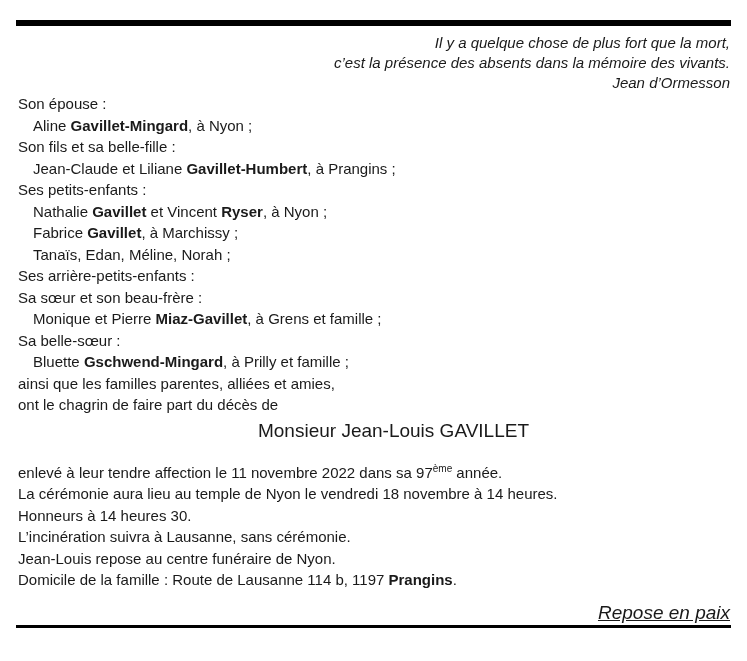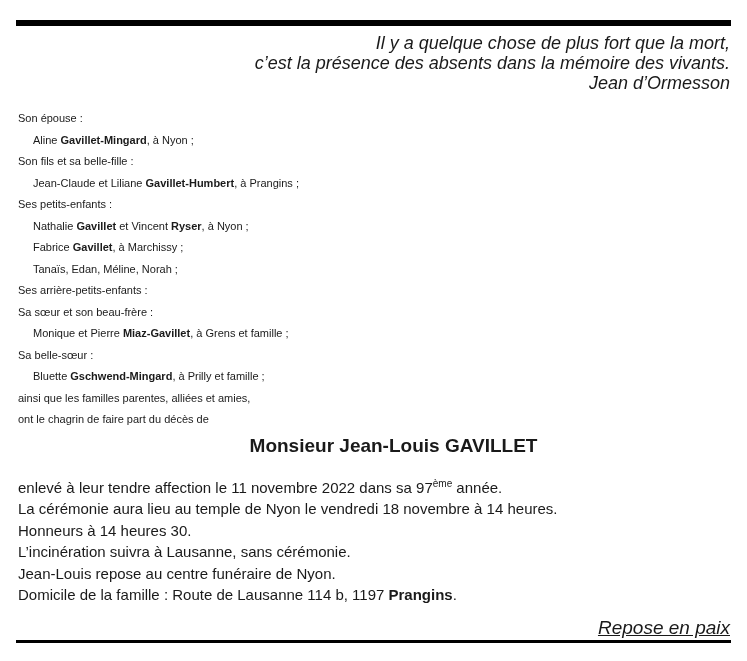--- a/index.html
+++ b/index.html
@@ -28,37 +28,36 @@
   }
   .rule-bottom {
     height: 3px;
     margin-top: 2px;
   }
   .quote {
     margin-top: 7px;
     margin-right: 17px;
     text-align: right;
     font-style: italic;
-    font-size: 18px;
+    font-size: 15px;
     line-height: 20px;
   }
   .family {
-    margin-top: 15px;
     margin-left: 18px;
-    font-size: 11px;
+    font-size: 15px;
     line-height: 21.5px;
   }
   .line { white-space: pre-wrap; }
   .line.indent { padding-left: 15px; }
   .bold { font-weight: bold; }
   .deceased {
     margin-top: 3px;
     text-align: center;
     font-size: 19px;
-    font-weight: bold;
+    font-weight: normal;
     line-height: 24px;
     padding-left: 40px;
   }
   .notice {
     margin-top: 19px;
     margin-left: 18px;
     font-size: 15px;
     line-height: 21.5px;
   }
   .sup {

